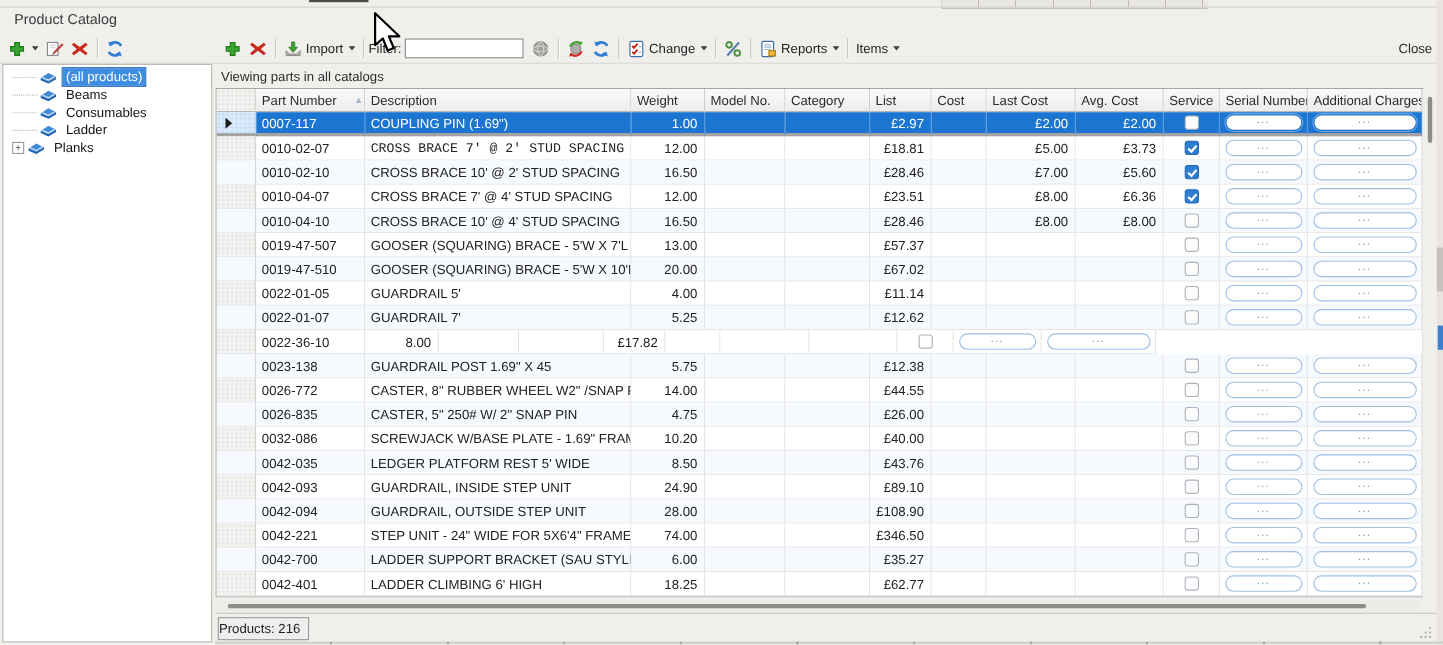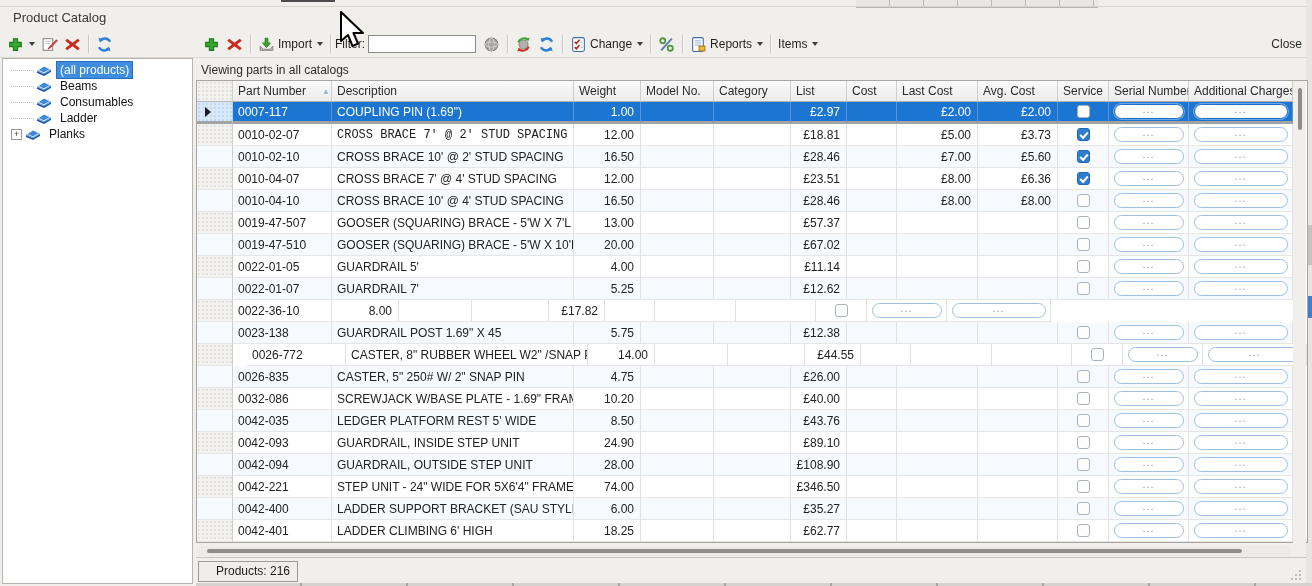--- a/index.html
+++ b/index.html
@@ -59,21 +59,21 @@
         font-size:11px;line-height:9px;text-align:center;letter-spacing:1px;}
   .dots.serial{width:70px;margin:0 auto;}
   .dots.addl{width:94px;margin:0 auto;}
   .grow.selected .dots{border:1px solid #1d6ec9;box-shadow:0 0 0 1px #6ea7e4;color:#7d90a4;}
   
   #hscroll{left:197px;top:546px;width:1094px;height:10px;background:#edebe8;border-radius:4px;}
   #hthumb{left:207px;top:549px;width:1035px;height:4px;background:#8f8d8a;border-radius:2px;}
   #vscroll{left:1293px;top:81px;width:13px;height:463px;background:#f1efec;}
   #vthumb{left:1298px;top:88px;width:4px;height:42px;background:#8f8d8a;border-radius:2px;}
   #statusbar{left:196px;top:557px;width:1110px;height:26px;background:#f0efec;border-top:1px solid #c9c6c2;box-sizing:border-box;}
-  #prodcount{position:absolute;left:2px;top:3px;border:1px solid #9a9a9a;background:#efeeec;font-size:12px;color:#1f1f1f;padding:2px 7px 3px 17px;}
+  #prodcount{position:absolute;left:2px;top:3px;border:1px solid #9a9a9a;background:#efeeec;font-size:12px;color:#1f1f1f;padding:2px 7px 3px 0;}
   #grip{position:absolute;right:4px;bottom:3px;}
   
   #art-topline{left:281px;top:0;width:54px;height:2px;background:#4b4b4b;}
   #art-topbar{left:856px;top:0;width:242px;height:7px;background:repeating-linear-gradient(90deg,#e9e7e4 0 33px,#bdbab6 33px 34px);border-bottom:1px solid #b8b5b1;}
   #right-strip{left:1306px;top:0;width:6px;height:586px;background:#e7e4e1;}
   #right-strip-gray{left:1306px;top:225px;width:6px;height:40px;background:#c6c3bf;}
   #right-strip-blue{left:1307px;top:296px;width:5px;height:22px;background:#3f7fd0;}
   #art-bottombar{left:196px;top:583px;width:1116px;height:3px;background:repeating-linear-gradient(90deg,#d4d2cf 0 104px,#a9a7a4 104px 106px);}
   
   #cursor{left:338px;top:11px;z-index:99;}
@@ -504,21 +504,21 @@
       </div>
       <div class="gc center" style="width: 80px; flex: 0 0 80px;">
         <span class="dots serial">...</span>
       </div>
       <div class="gc center" style="width: 104px; flex: 0 0 104px;">
         <span class="dots addl">...</span>
       </div>
     </div>
     <div class="grow">
       <div class="gc selcol" style="width: 36px; flex: 0 0 36px;"></div>
-      <div class="gc left" style="width: 99px; flex: 0 0 99px; margin-left: 14px;">0026-772</div>
+      <div class="gc left" style="width: 99px; flex: 0 0 99px;">0026-772</div>
       <div class="gc left" style="width: 242px; flex: 0 0 242px;">CASTER, 8" RUBBER WHEEL W2" /SNAP PIN</div>
       <div class="gc right" style="width: 67px; flex: 0 0 67px;">14.00</div>
       <div class="gc left" style="width: 73px; flex: 0 0 73px;"></div>
       <div class="gc left" style="width: 77px; flex: 0 0 77px;"></div>
       <div class="gc right" style="width: 56px; flex: 0 0 56px;">£44.55</div>
       <div class="gc right" style="width: 50px; flex: 0 0 50px;"></div>
       <div class="gc right" style="width: 81px; flex: 0 0 81px;"></div>
       <div class="gc right" style="width: 80px; flex: 0 0 80px;"></div>
       <div class="gc center" style="width: 51px; flex: 0 0 51px;">
         <span class="cbx" style="margin: 0px auto;"></span>
@@ -651,21 +651,21 @@
       </div>
       <div class="gc center" style="width: 80px; flex: 0 0 80px;">
         <span class="dots serial">...</span>
       </div>
       <div class="gc center" style="width: 104px; flex: 0 0 104px;">
         <span class="dots addl">...</span>
       </div>
     </div>
     <div class="grow alt">
       <div class="gc selcol" style="width: 36px; flex: 0 0 36px;"></div>
-      <div class="gc left" style="width: 99px; flex: 0 0 99px;">0042-400</div>
+      <div class="gc left" style="width: 99px; flex: 0 0 99px;">0042-700</div>
       <div class="gc left" style="width: 242px; flex: 0 0 242px;">LADDER SUPPORT BRACKET (SAU STYLE)</div>
       <div class="gc right" style="width: 67px; flex: 0 0 67px;">6.00</div>
       <div class="gc left" style="width: 73px; flex: 0 0 73px;"></div>
       <div class="gc left" style="width: 77px; flex: 0 0 77px;"></div>
       <div class="gc right" style="width: 56px; flex: 0 0 56px;">£35.27</div>
       <div class="gc right" style="width: 50px; flex: 0 0 50px;"></div>
       <div class="gc right" style="width: 81px; flex: 0 0 81px;"></div>
       <div class="gc right" style="width: 80px; flex: 0 0 80px;"></div>
       <div class="gc center" style="width: 51px; flex: 0 0 51px;">
         <span class="cbx" style="margin: 0px auto;"></span>

